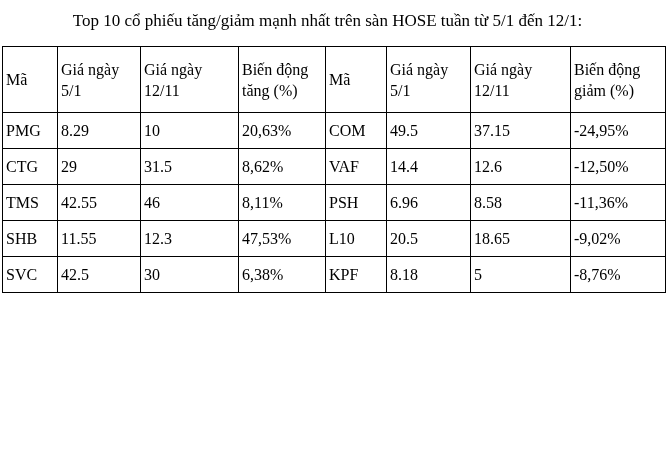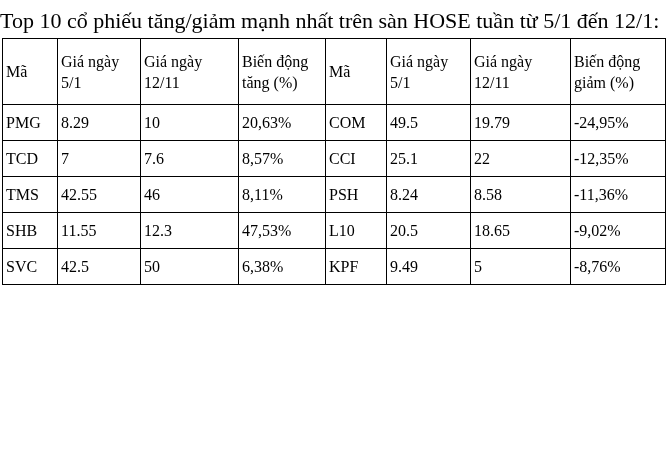--- a/index.html
+++ b/index.html
@@ -8,29 +8,29 @@
     background: #ffffff;
     overflow: hidden;
   }
   body {
     font-family: "Liberation Serif", serif;
     color: #000000;
   }
   .page-title {
     margin: 10px 12px 0 0;
     text-align: center;
-    font-size: 22px;
+    font-size: 17px;
     line-height: 22px;
     white-space: nowrap;
   }
   table.stock-table {
     border-collapse: collapse;
     table-layout: fixed;
     width: 663px;
-    margin: 6px 0 0 2px;
+    margin: 14px 0 0 2px;
   }
   .stock-table th, .stock-table td {
     border: 1px solid #000000;
     font-size: 16px;
     font-weight: normal;
     text-align: left;
     vertical-align: middle;
     padding: 1px 2px 1px 3px;
     line-height: 21px;
     overflow: hidden;
@@ -76,58 +76,58 @@
       </tr>
     </thead>
     <tbody>
       <tr>
         <td>PMG</td>
         <td>8.29</td>
         <td>10</td>
         <td>20,63%</td>
         <td>COM</td>
         <td>49.5</td>
-        <td>19.79</td>
+        <td>37.15</td>
         <td>-24,95%</td>
       </tr>
       <tr>
-        <td>TCD</td>
-        <td>7</td>
-        <td>7.6</td>
-        <td>8,57%</td>
-        <td>CCI</td>
-        <td>25.1</td>
-        <td>22</td>
-        <td>-12,35%</td>
+        <td>CTG</td>
+        <td>29</td>
+        <td>31.5</td>
+        <td>8,62%</td>
+        <td>VAF</td>
+        <td>14.4</td>
+        <td>12.6</td>
+        <td>-12,50%</td>
       </tr>
       <tr>
         <td>TMS</td>
         <td>42.55</td>
         <td>46</td>
         <td>8,11%</td>
         <td>PSH</td>
-        <td>8.24</td>
+        <td>6.96</td>
         <td>8.58</td>
         <td>-11,36%</td>
       </tr>
       <tr>
         <td>SHB</td>
         <td>11.55</td>
         <td>12.3</td>
         <td>47,53%</td>
         <td>L10</td>
         <td>20.5</td>
         <td>18.65</td>
         <td>-9,02%</td>
       </tr>
       <tr>
         <td>SVC</td>
         <td>42.5</td>
-        <td>50</td>
+        <td>30</td>
         <td>6,38%</td>
         <td>KPF</td>
-        <td>9.49</td>
+        <td>8.18</td>
         <td>5</td>
         <td>-8,76%</td>
       </tr>
     </tbody>
   </table>
 </div>
 
 </body></html>

